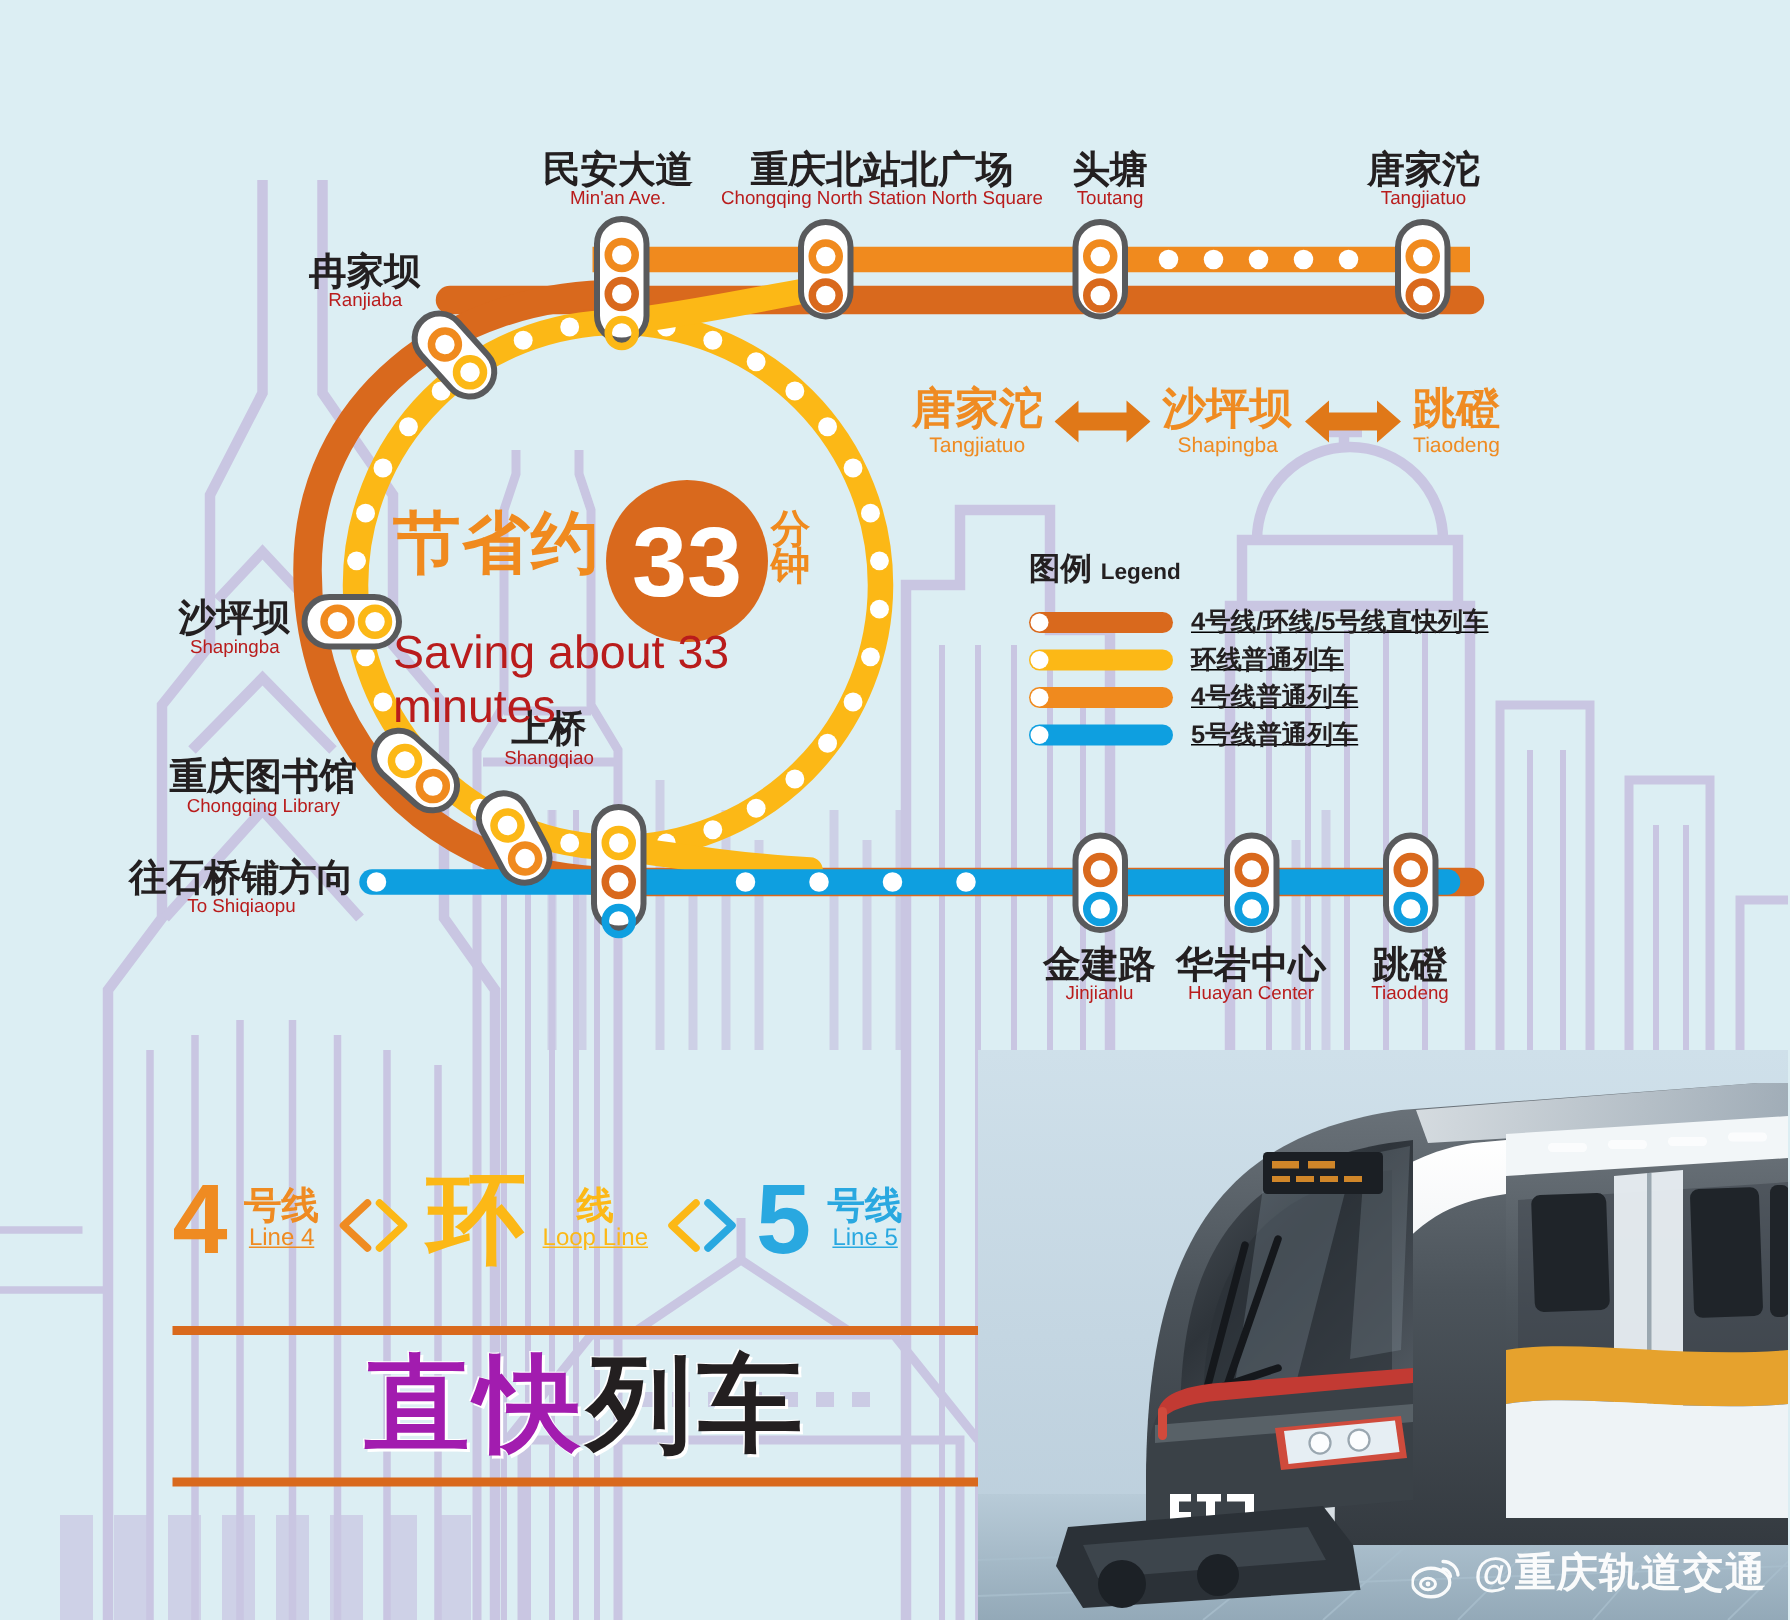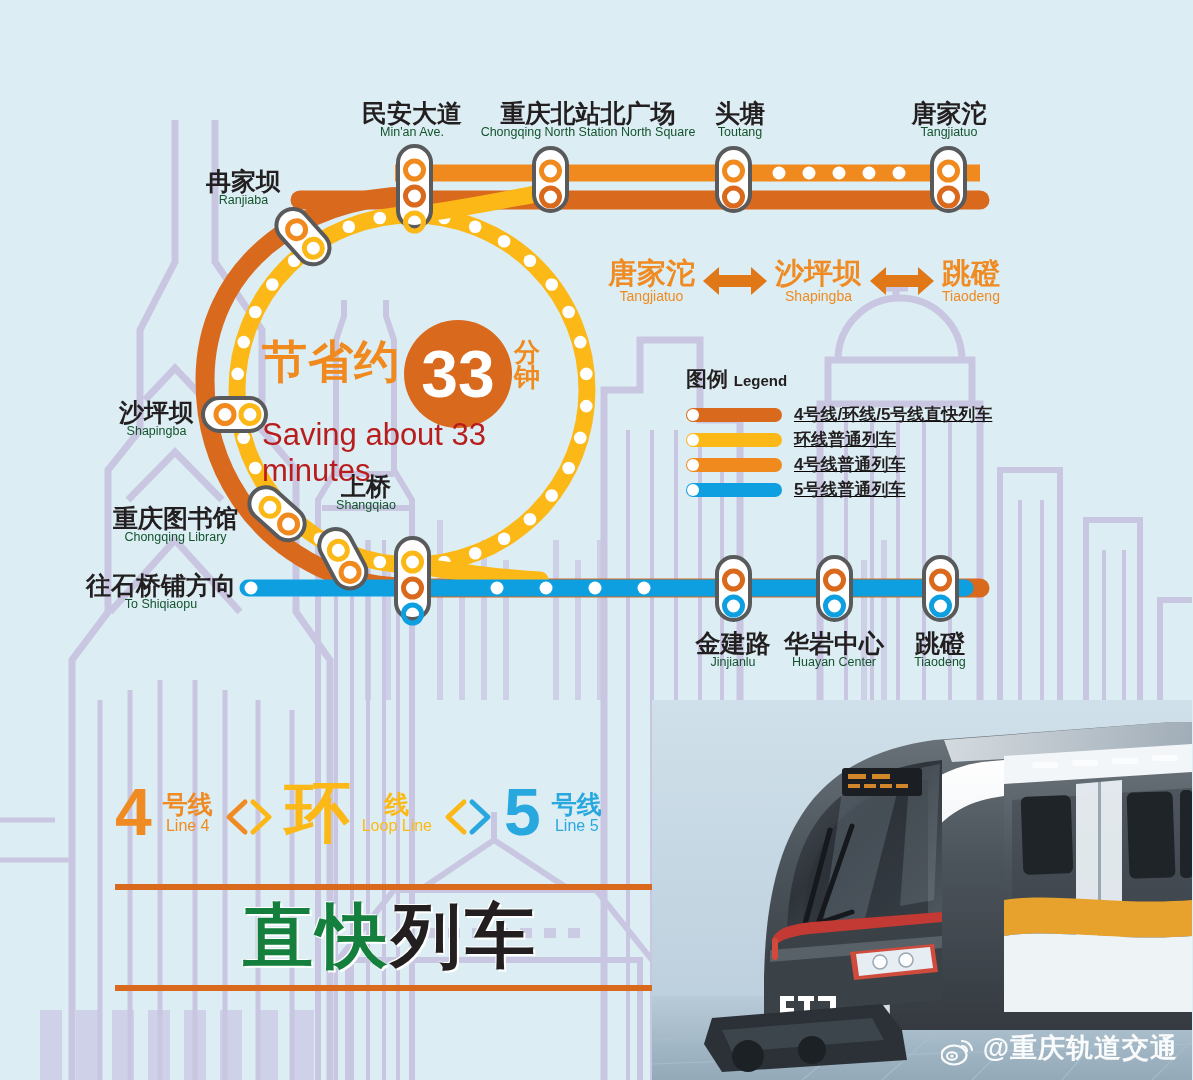--- a/index.html
+++ b/index.html
@@ -13,21 +13,21 @@
 
   
   #skyline{position:absolute;left:0;top:0;width:1193px;height:1080px;}
 
   
   #map{position:absolute;left:0;top:0;width:1193px;height:1080px;}
 
   
   .lbl{position:absolute;white-space:nowrap;}
   .lbl .cn{display:block;font-weight:bold;color:#231f20;line-height:1.05;}
-  .lbl .en{display:block;color:#14532d;line-height:1.1;}
+  .lbl .en{display:block;color:#b91c1c;line-height:1.1;}
   .lbl.c{transform:translateX(-50%);text-align:center;}
   .lbl.r{transform:translateX(-100%);text-align:center;}
 
   .s-cn{font-size:25px;}
   .s-en{font-size:12.5px;}
 
   
   #save-wrap{position:absolute;left:262px;top:322px;width:320px;height:130px;}
   #save-cn{position:absolute;left:0;top:10px;font-size:45px;font-weight:bold;color:#f08a1e;letter-spacing:1px;}
   #save-badge{position:absolute;left:142px;top:-2px;width:108px;height:108px;border-radius:50%;
@@ -49,27 +49,27 @@
   .leg-row{display:flex;align-items:center;height:23px;margin-bottom:2px;text-decoration:underline;}
   .leg-swatch{position:relative;width:96px;height:14px;border-radius:7px;margin-right:12px;}
   .leg-dot{position:absolute;left:1px;top:1px;width:12px;height:12px;border-radius:50%;background:#fff;}
   .leg-text{font-size:17px;font-weight:bold;color:#231f20;}
 
   
   #linerow{position:absolute;left:115px;top:784px;display:flex;align-items:flex-start;}
   .lnum{font-size:66px;font-weight:bold;line-height:0.85;}
   .lsuf{margin-left:11px;margin-top:8px;text-align:center;}
   .lsuf .cn{font-size:25px;font-weight:bold;line-height:1.0;display:block;}
-  .lsuf .en{font-size:16px;line-height:1.1;display:block;}
+  .lsuf .en{font-size:16px;line-height:1.1;display:block;text-decoration:underline;}
   .arrow2{width:60px;height:42px;margin:12px 6px 0 6px;}
 
   #bigtitle{position:absolute;left:115px;top:884px;width:552px;}
   .rule{height:6px;background:#d9691d;width:100%;}
   #bigtitle-text{text-align:center;font-size:70px;font-weight:bold;line-height:1.15;padding:6px 0 8px 0;letter-spacing:4px;}
-  #bigtitle-text .o{color:#15803d;text-shadow:2px 2px 0 #fff,-1px -1px 0 #fff;}
+  #bigtitle-text .o{color:#a21caf;text-shadow:2px 2px 0 #fff,-1px -1px 0 #fff;}
   #bigtitle-text .k{color:#231f20;text-shadow:2px 2px 0 #fff,-1px -1px 0 #fff;}
 
   
   #train{position:absolute;left:652px;top:700px;width:541px;height:380px;overflow:hidden;}
   
   #wm{position:absolute;right:14px;bottom:14px;display:flex;align-items:flex-end;color:#ffffff;
       font-size:27px;font-weight:bold;opacity:.95;letter-spacing:1px;}
   #wm svg{margin-right:8px;}
 </style>
 </head>

